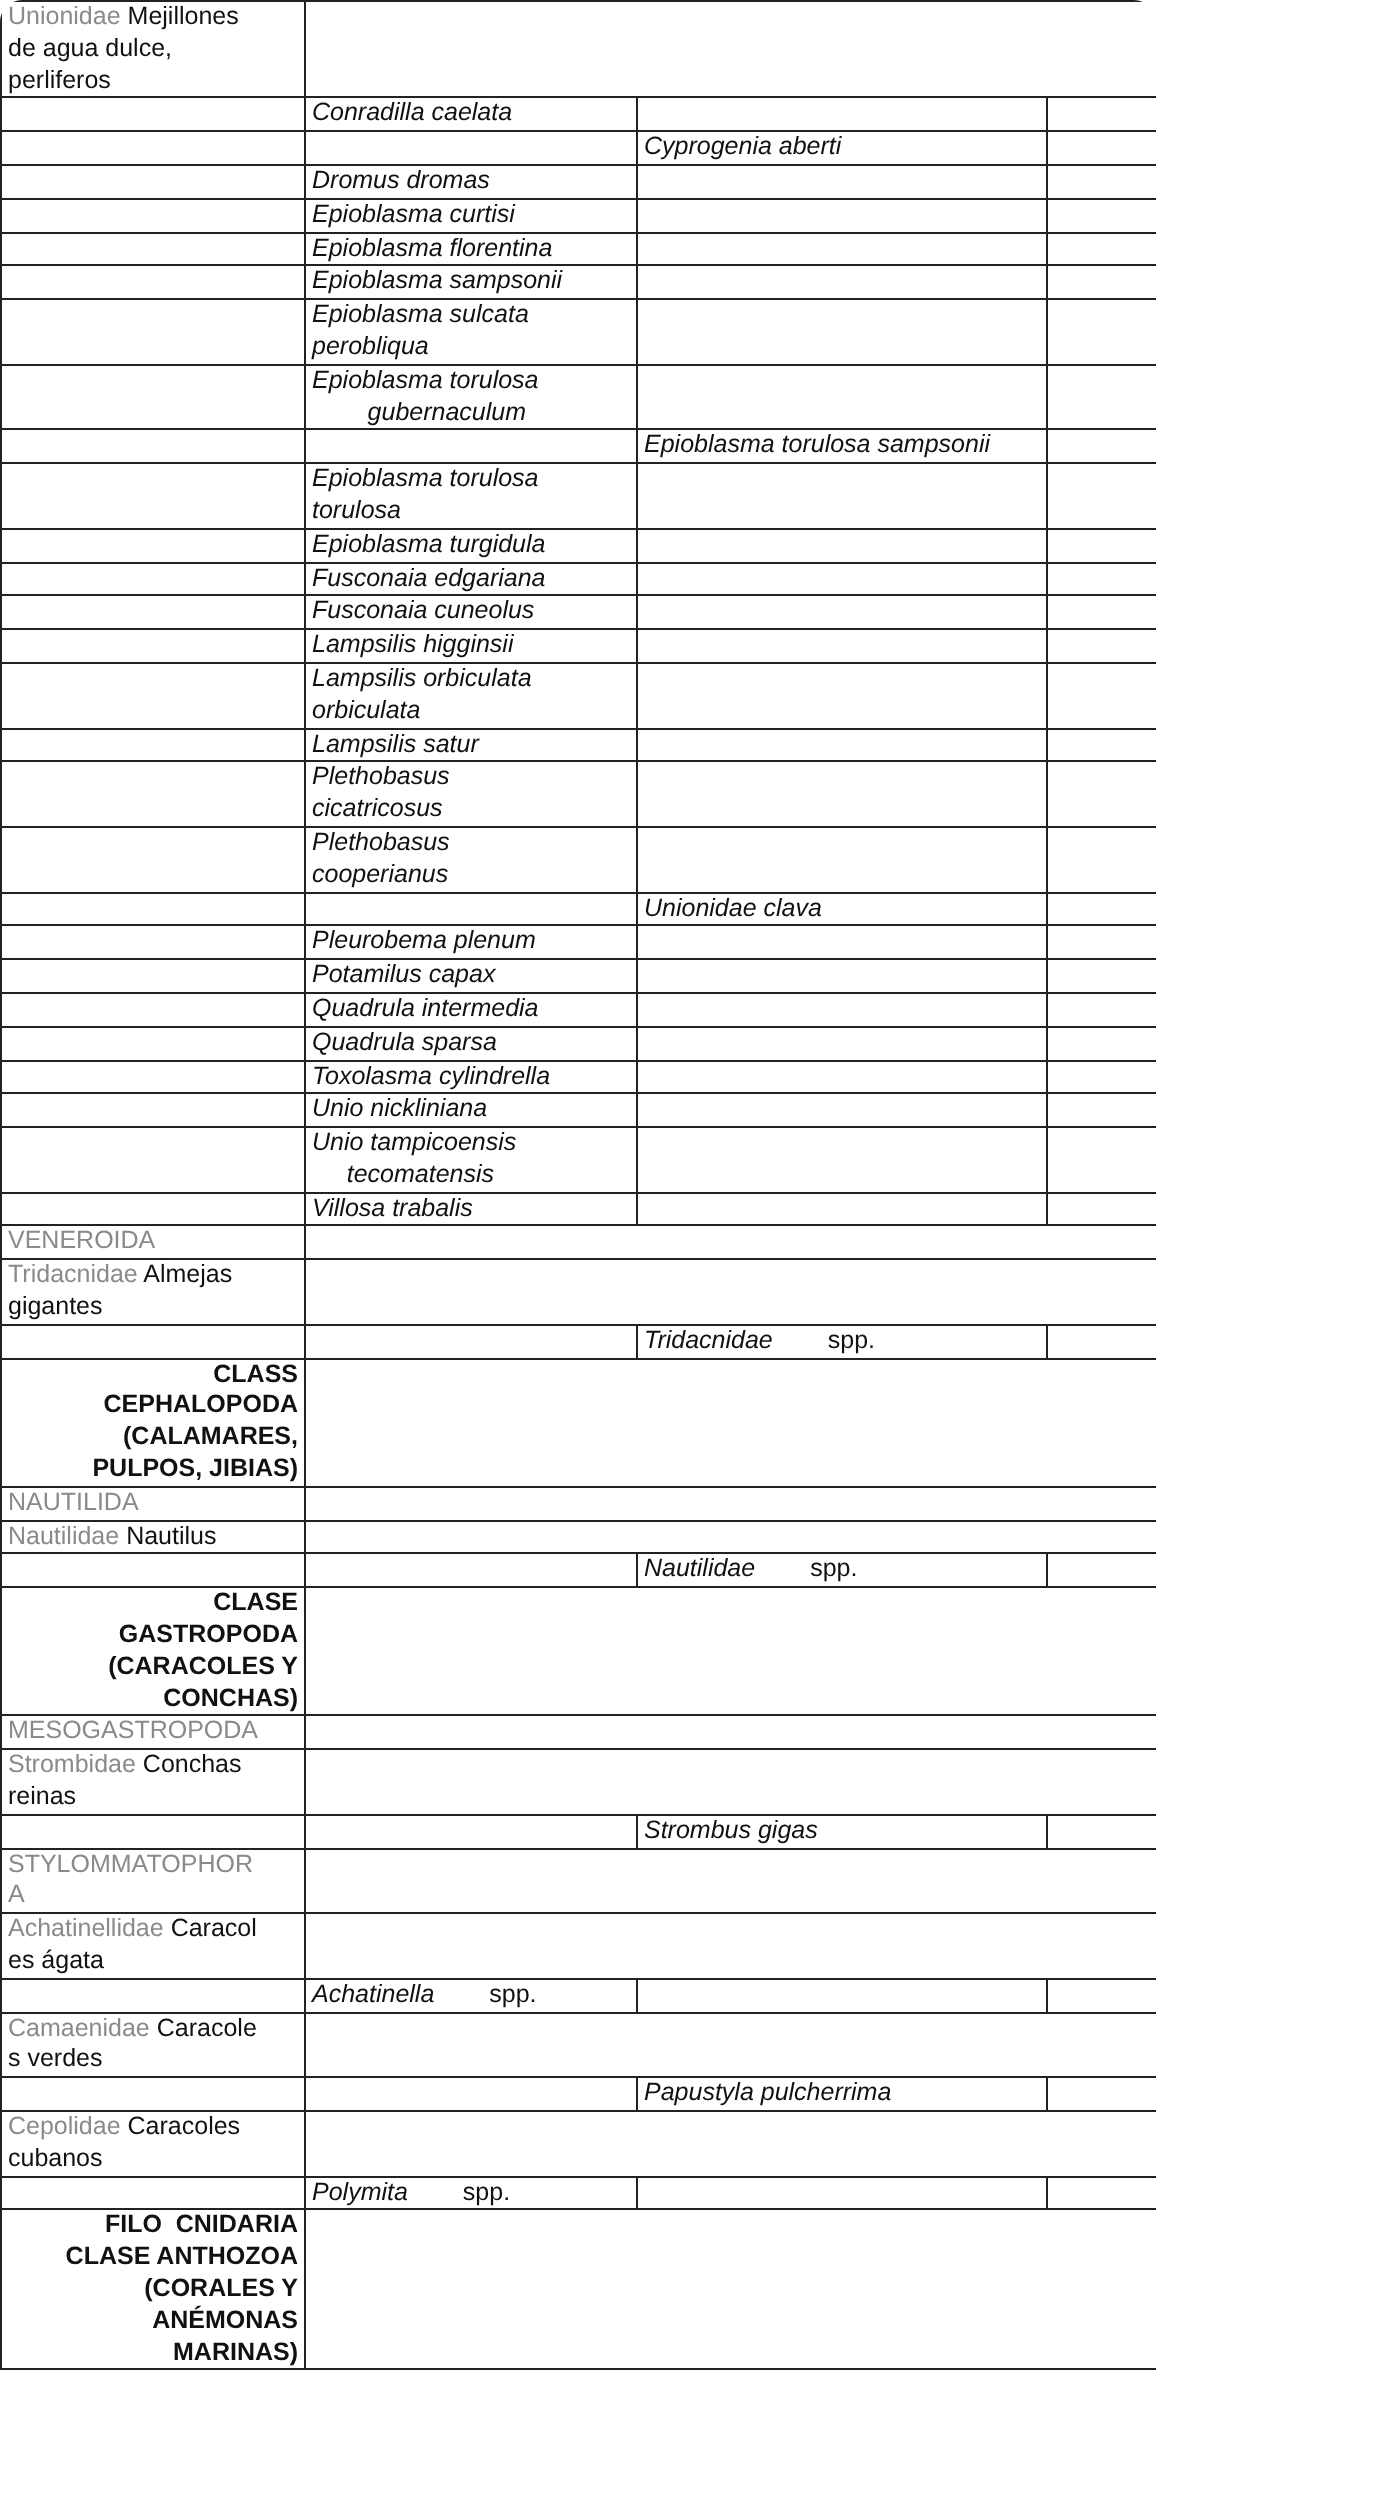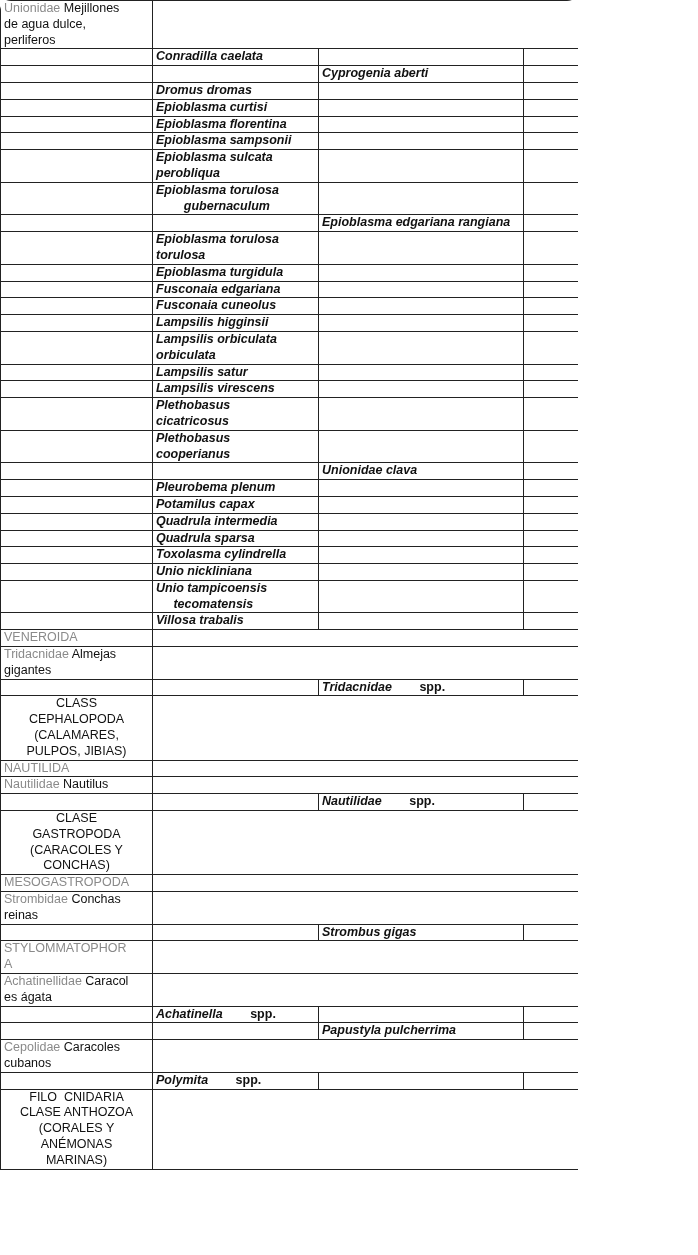--- a/index.html
+++ b/index.html
@@ -26,28 +26,28 @@
     font-size: 12.5px;
     line-height: 15.8px;
     padding: 0 3px;
     vertical-align: top;
     color: var(--text, #111111);
     white-space: pre-wrap;
     overflow: hidden;
     word-wrap: break-word;
   }
   td.cell-species {
-    font-weight: bold;
+    font-weight: normal;
     padding-left: 4px;
   }
   td.cell-species .sci-name { font-style: italic; }
   td.cell-species .sci-suffix { font-style: normal; padding-left: 24px; }
   td.cell-class {
-    font-weight: normal;
-    text-align: center;
+    font-weight: bold;
+    text-align: right;
   }
   span.rank-muted { color: var(--muted, #8a8a8a); }
   span.common-name { color: var(--text, #111111); }
 </style>
 </head>
 <body>
 
 <div class="page">
   <table class="taxa" id="taxa-table">
       <colgroup>
@@ -109,21 +109,21 @@
         <tr>
           <td></td>
           <td class="cell-species"><span class="sci-name">Epioblasma torulosa
         gubernaculum</span></td>
           <td></td>
           <td></td>
         </tr>
         <tr>
           <td></td>
           <td></td>
-          <td class="cell-species"><span class="sci-name">Epioblasma edgariana rangiana</span></td>
+          <td class="cell-species"><span class="sci-name">Epioblasma torulosa sampsonii</span></td>
           <td></td>
         </tr>
         <tr>
           <td></td>
           <td class="cell-species"><span class="sci-name">Epioblasma torulosa
 torulosa</span></td>
           <td></td>
           <td></td>
         </tr>
         <tr>
@@ -153,26 +153,20 @@
         <tr>
           <td></td>
           <td class="cell-species"><span class="sci-name">Lampsilis orbiculata
 orbiculata</span></td>
           <td></td>
           <td></td>
         </tr>
         <tr>
           <td></td>
           <td class="cell-species"><span class="sci-name">Lampsilis satur</span></td>
-          <td></td>
-          <td></td>
-        </tr>
-        <tr>
-          <td></td>
-          <td class="cell-species"><span class="sci-name">Lampsilis virescens</span></td>
           <td></td>
           <td></td>
         </tr>
         <tr>
           <td></td>
           <td class="cell-species"><span class="sci-name">Plethobasus
 cicatricosus</span></td>
           <td></td>
           <td></td>
         </tr>
@@ -304,20 +298,25 @@
         <tr>
           <td class="cell-family"><span class="rank-muted">Achatinellidae</span> <span class="common-name">Caracol
 es ágata</span></td>
           <td colspan="3"></td>
         </tr>
         <tr>
           <td></td>
           <td class="cell-species"><span class="sci-name">Achatinella</span><span class="sci-suffix"> spp.</span></td>
           <td></td>
           <td></td>
+        </tr>
+        <tr>
+          <td class="cell-family"><span class="rank-muted">Camaenidae</span> <span class="common-name">Caracole
+s verdes</span></td>
+          <td colspan="3"></td>
         </tr>
         <tr>
           <td></td>
           <td></td>
           <td class="cell-species"><span class="sci-name">Papustyla pulcherrima</span></td>
           <td></td>
         </tr>
         <tr>
           <td class="cell-family"><span class="rank-muted">Cepolidae</span> <span class="common-name">Caracoles
 cubanos</span></td>

